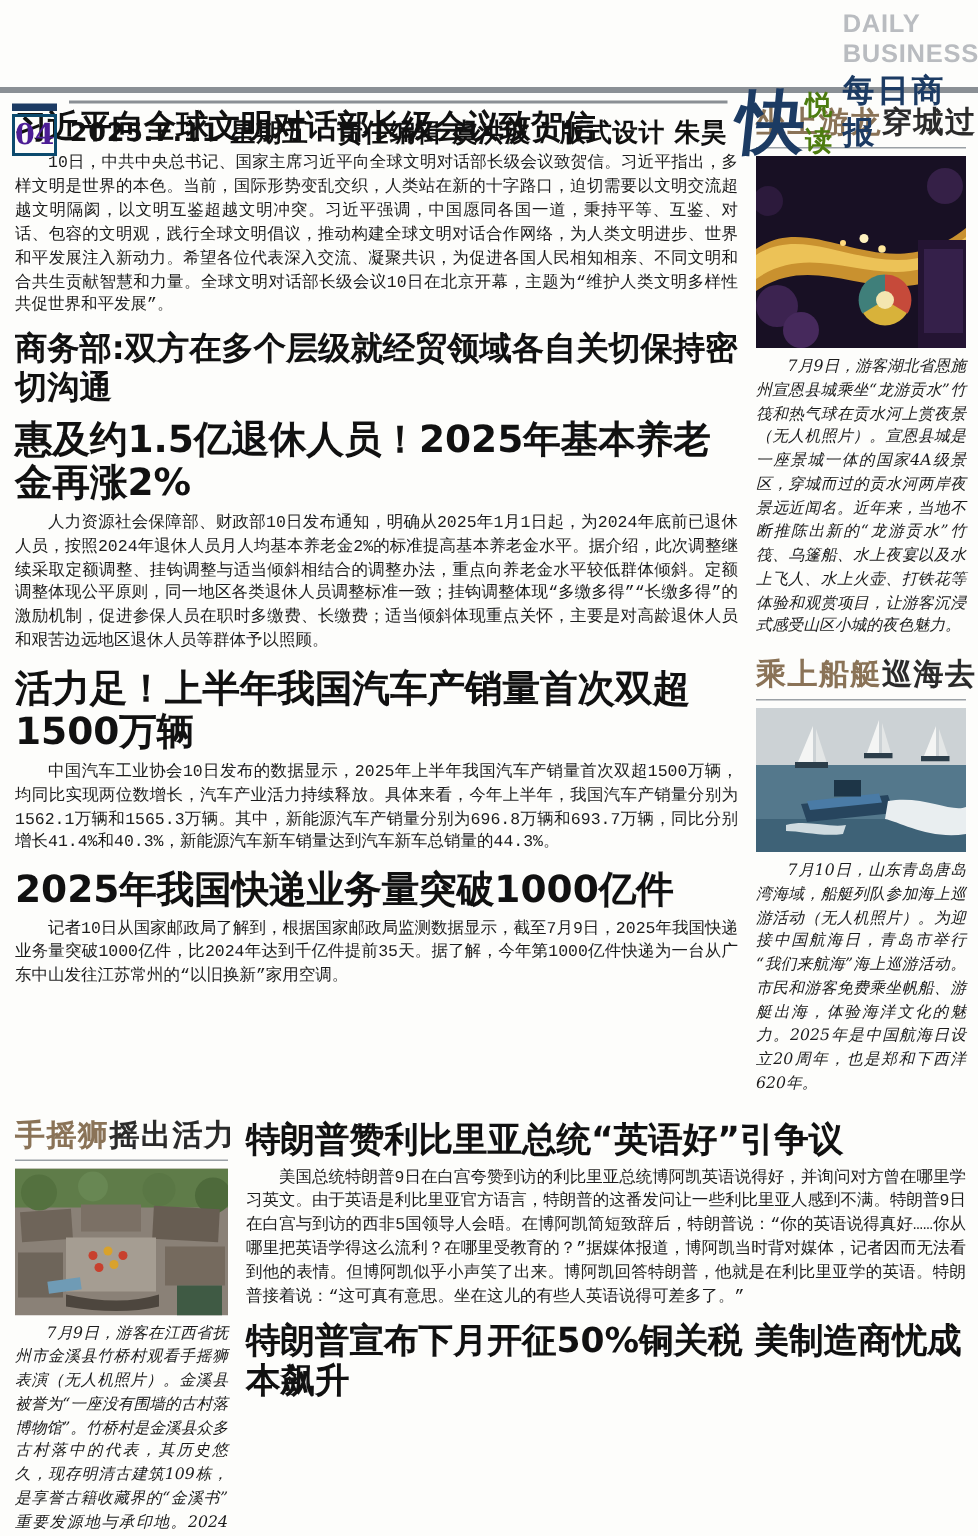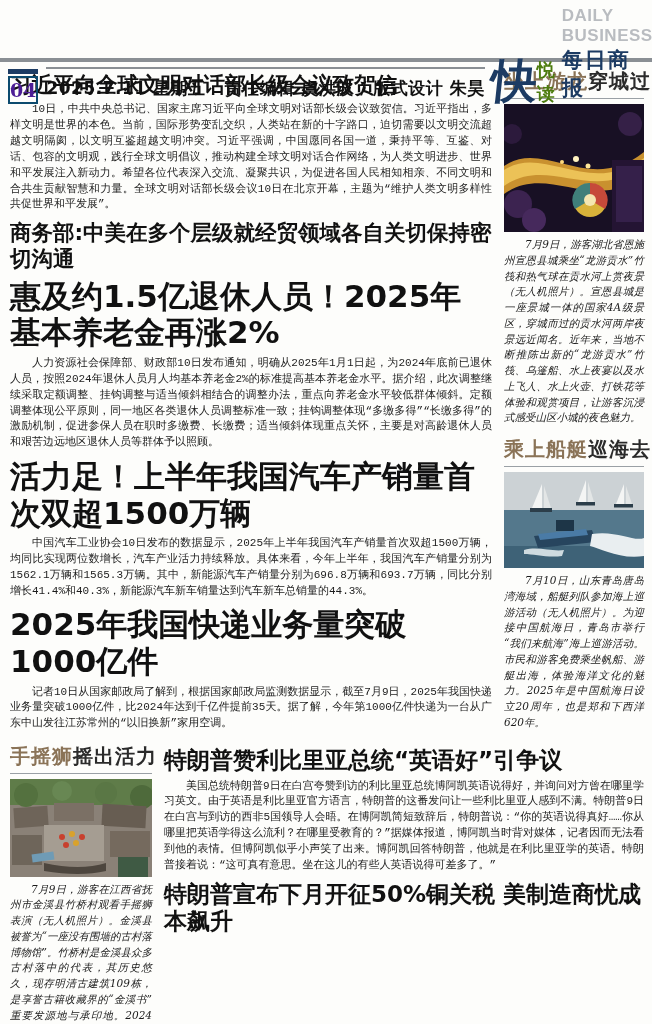--- a/index.html
+++ b/index.html
@@ -39,21 +39,21 @@
   .col-main { width:492px; padding:6px 8px 0 2px; }
   .col-side { width:144px; padding:6px 0 0 4px; }
   .col-photos { width:150px; padding:2px 6px 0 2px; }
   .col-intl { width:486px; padding:2px 0 0 6px; }
   
   .article { margin-bottom:7px; }
   .headline {
     font-weight:bold; color:#111; line-height:1.18; margin:4px 0 5px 0;
     letter-spacing:0; font-family:"DejaVu Sans","Liberation Sans",sans-serif;
   }
-  .h-xl { font-size:31px; } .h-lg { font-size:23px; } .h-md { font-size:21.5px; }
+  .h-xl { font-size:25px; } .h-lg { font-size:23px; } .h-md { font-size:21.5px; }
   .body-text {
     font-size:11px; line-height:1.44; text-align:justify; text-indent:2em;
     color:#1c1c1c; font-family:Liberation Mono, monospace;
   }
   
   .feature { margin-bottom:10px; }
   .feature-title {
     font-size:20px; font-weight:bold; color:#2b2b2b; letter-spacing:1px;
     padding-bottom:3px; border-bottom:1px solid #9aa0a5; margin-bottom:5px;
     white-space:nowrap;
@@ -98,21 +98,21 @@
   <div class="hdr-rule"></div>
 
   <div class="row">
 
     <div class="col-main">
       <article class="article">
         <h1 class="headline h-md">习近平向全球文明对话部长级会议致贺信</h1>
         <p class="body-text">10日，中共中央总书记、国家主席习近平向全球文明对话部长级会议致贺信。习近平指出，多样文明是世界的本色。当前，国际形势变乱交织，人类站在新的十字路口，迫切需要以文明交流超越文明隔阂，以文明互鉴超越文明冲突。习近平强调，中国愿同各国一道，秉持平等、互鉴、对话、包容的文明观，践行全球文明倡议，推动构建全球文明对话合作网络，为人类文明进步、世界和平发展注入新动力。希望各位代表深入交流、凝聚共识，为促进各国人民相知相亲、不同文明和合共生贡献智慧和力量。全球文明对话部长级会议10日在北京开幕，主题为“维护人类文明多样性 共促世界和平发展”。</p>
       </article>
       <article class="article">
-        <h1 class="headline h-md">商务部:中美在多个层级就经贸领域各自关切保持密切沟通</h1>
+        <h1 class="headline h-md">商务部:双方在多个层级就经贸领域各自关切保持密切沟通</h1>
       </article>
       <article class="article">
         <h1 class="headline h-xl">惠及约1.5亿退休人员！2025年基本养老金再涨2%</h1>
         <p class="body-text">人力资源社会保障部、财政部10日发布通知，明确从2025年1月1日起，为2024年底前已退休人员，按照2024年退休人员月人均基本养老金2%的标准提高基本养老金水平。据介绍，此次调整继续采取定额调整、挂钩调整与适当倾斜相结合的调整办法，重点向养老金水平较低群体倾斜。定额调整体现公平原则，同一地区各类退休人员调整标准一致；挂钩调整体现“多缴多得”“长缴多得”的激励机制，促进参保人员在职时多缴费、长缴费；适当倾斜体现重点关怀，主要是对高龄退休人员和艰苦边远地区退休人员等群体予以照顾。</p>
       </article>
       <article class="article">
         <h1 class="headline h-xl">活力足！上半年我国汽车产销量首次双超1500万辆</h1>
         <p class="body-text">中国汽车工业协会10日发布的数据显示，2025年上半年我国汽车产销量首次双超1500万辆，均同比实现两位数增长，汽车产业活力持续释放。具体来看，今年上半年，我国汽车产销量分别为1562.1万辆和1565.3万辆。其中，新能源汽车产销量分别为696.8万辆和693.7万辆，同比分别增长41.4%和40.3%，新能源汽车新车销量达到汽车新车总销量的44.3%。</p>
       </article>
       <article class="article">

